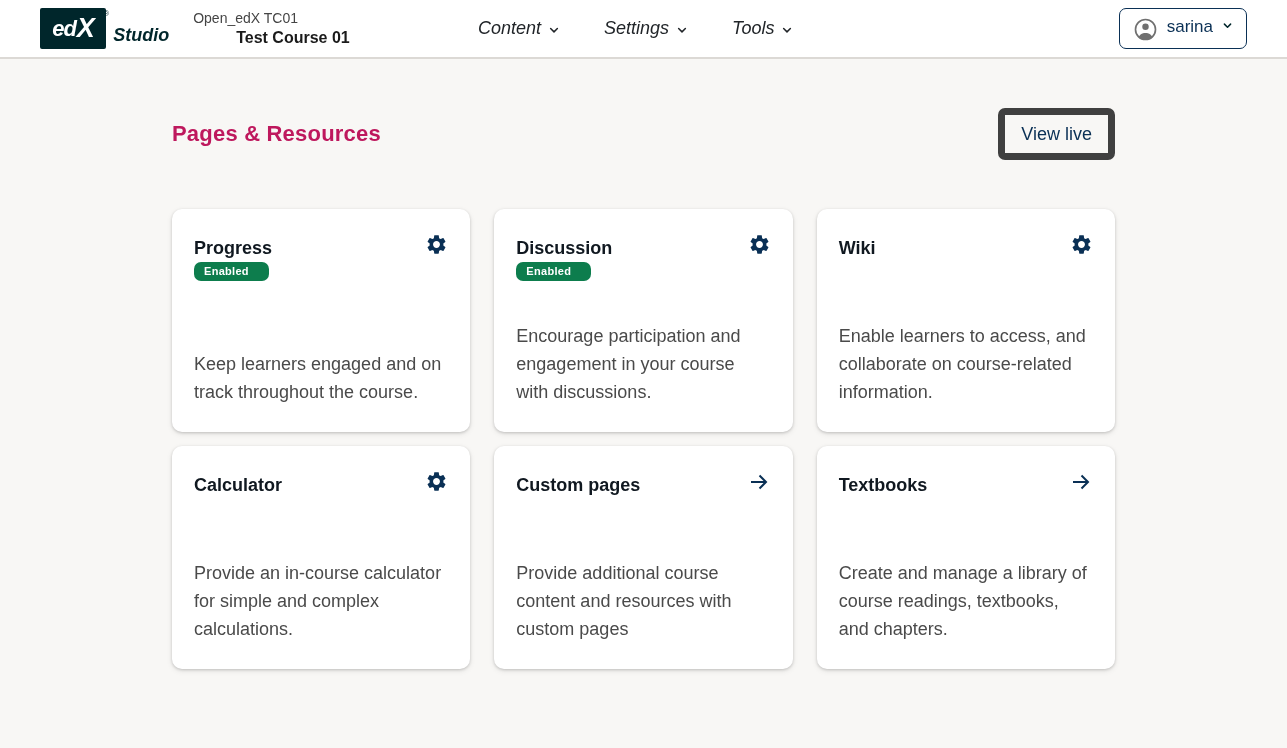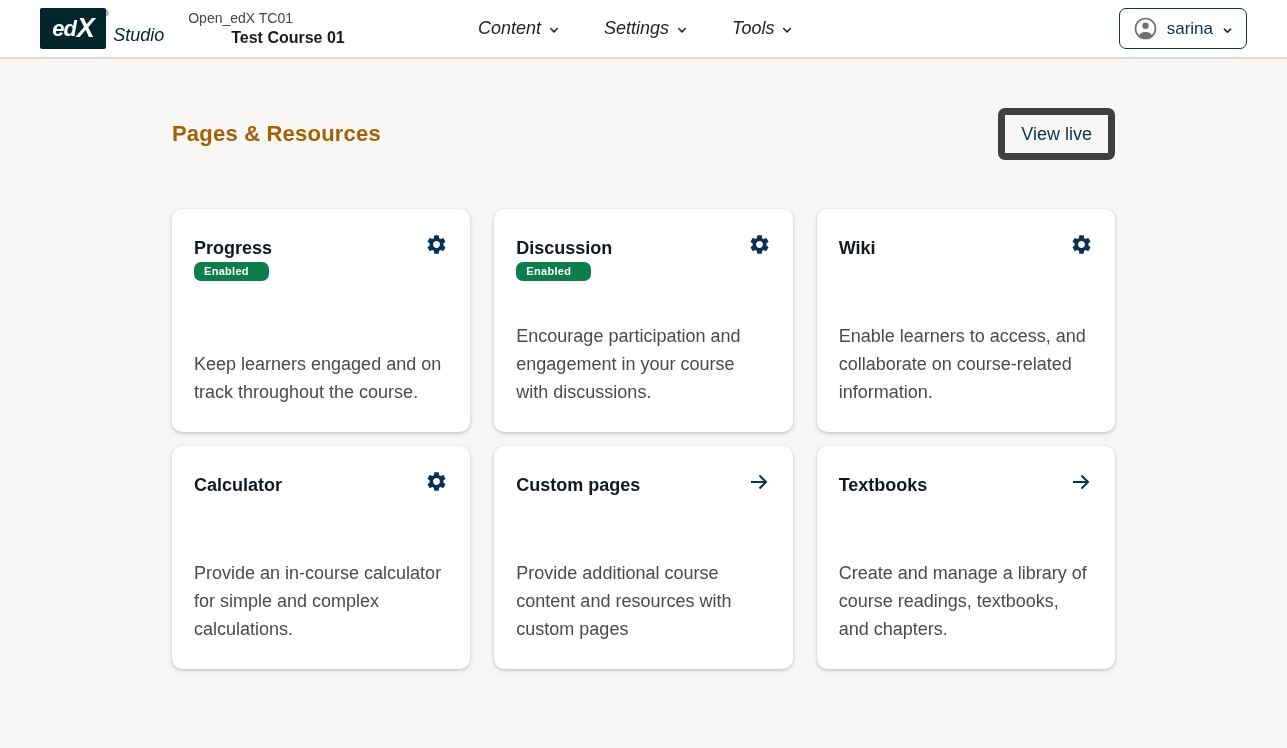--- a/index.html
+++ b/index.html
@@ -44,21 +44,21 @@
   }
   .logo-box .logo-x { font-size: 27px; margin-left: 1px; }
   .logo-reg {
     font-size: 7px;
     color: #00262b;
     align-self: flex-start;
     margin: 2px 2px 0 -2px;
   }
   .logo-studio {
     font-style: italic;
-    font-weight: 400;
+    font-weight: 700;
     font-size: 18px;
     color: #00262b;
     margin-left: 2px;
     margin-bottom: 3px;
   }
   .course-info { margin-left: 24px; line-height: 1.3; }
   .course-org { font-size: 14px; color: #454545; }
   .course-title { font-size: 16px; font-weight: 700; color: #1b1b1b; margin-top: 1px; margin-left: 43px; }
 
   .main-nav {
@@ -82,42 +82,41 @@
     color: #212529;
     cursor: pointer;
     padding: 0;
     font-style: italic;
   }
   .nav-item svg { margin-top: 3px; }
 
   .user-menu {
     margin-left: auto;
     display: flex;
-    align-items: center;
     gap: 9px;
     border: 1.5px solid #0a3055;
     border-radius: 7px;
     background: #ffffff;
     height: 41px;
-    padding: 0 13px;
+    padding: 8px 13px;
     cursor: pointer;
     font-family: inherit;
   }
   .user-name { font-size: 17px; color: #0a3055; }
   .user-menu .chev { color: #00262b; margin-top: 3px; }
 
   
   .main { width: 943px; margin: 0 auto; }
   .page-head {
     margin-top: 49px;
     display: flex;
     align-items: center;
     justify-content: space-between;
   }
-  .page-title { font-size: 22px; font-weight: 700; color: #a16207; letter-spacing: 0.2px; }
+  .page-title { font-size: 22px; font-weight: 700; color: #be185d; letter-spacing: 0.2px; }
   .btn-outline {
     font-family: inherit;
     font-size: 18px;
     color: #0a3055;
     background: transparent;
     border: 7px solid #404040;
     border-radius: 7px;
     padding: 8px 16px;
     cursor: pointer;
     line-height: 22px;

